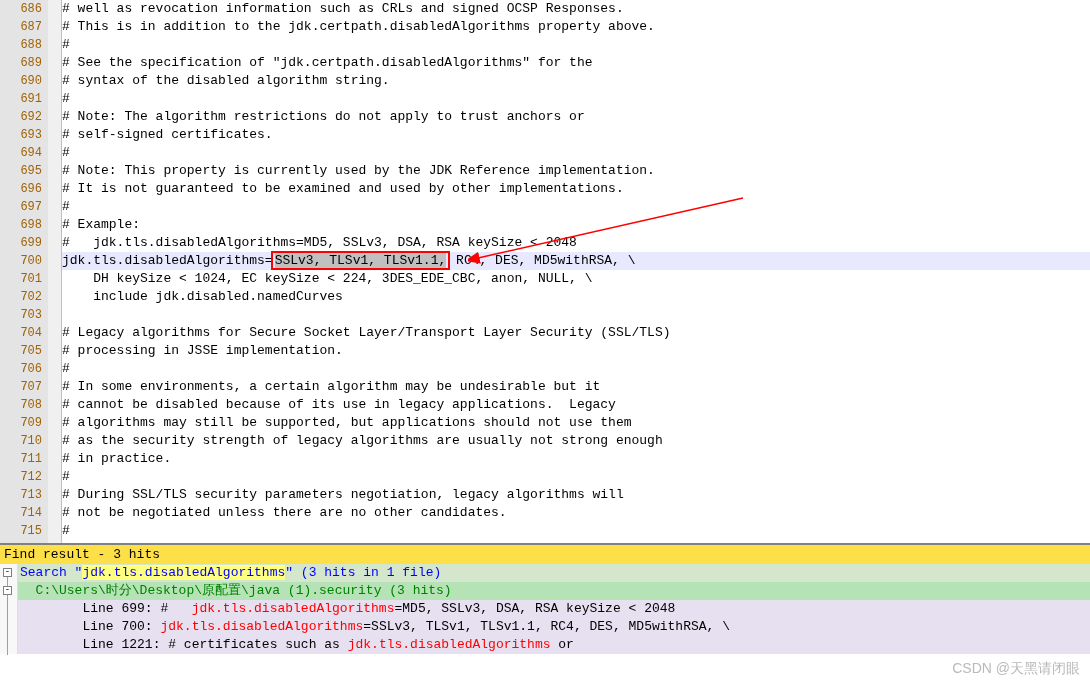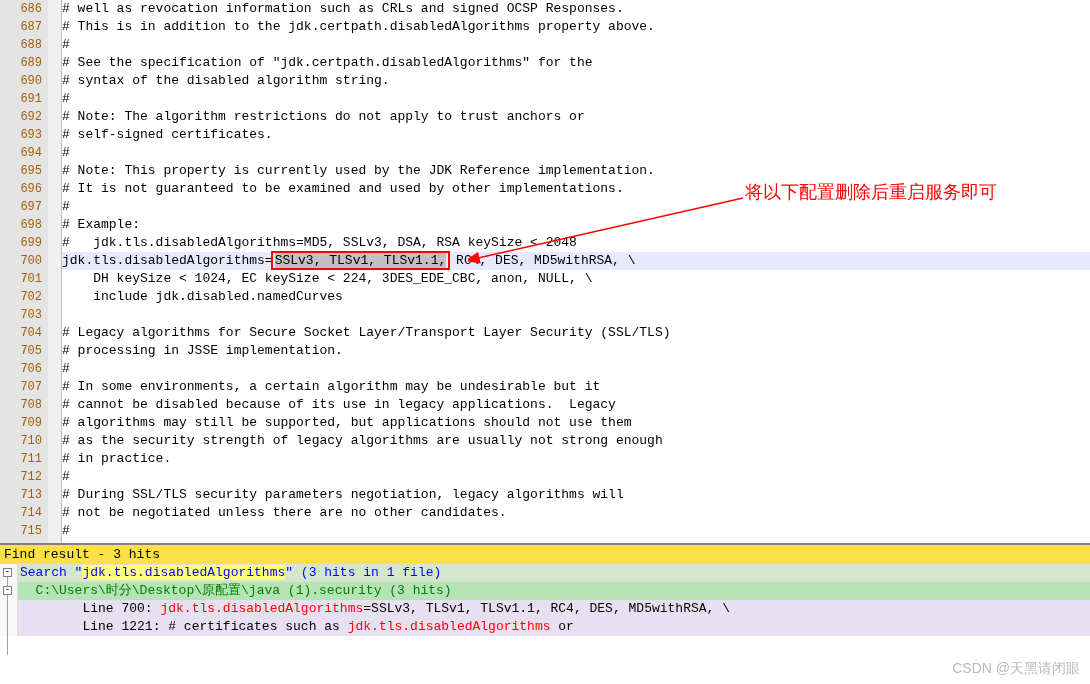--- a/index.html
+++ b/index.html
@@ -93,21 +93,20 @@
     <div class="line"># In some environments, a certain algorithm may be undesirable but it</div>
     <div class="line"># cannot be disabled because of its use in legacy applications.  Legacy</div>
     <div class="line"># algorithms may still be supported, but applications should not use them</div>
     <div class="line"># as the security strength of legacy algorithms are usually not strong enough</div>
     <div class="line"># in practice.</div>
     <div class="line">#</div>
     <div class="line"># During SSL/TLS security parameters negotiation, legacy algorithms will</div>
     <div class="line"># not be negotiated unless there are no other candidates.</div>
     <div class="line">#</div>
   </div>
-  <div class="annotation">将以下配置删除后重启服务即可</div>
   <svg class="arrow-svg">
     <defs>
         <marker id="ah" markerWidth="10" markerHeight="8" refX="1" refY="4" orient="auto">
           <polygon points="0 0, 10 4, 0 8" fill="#f00"></polygon>
         </marker>
       </defs>
     <line x1="275" y1="8" x2="10" y2="68" stroke="#f00" stroke-width="1.5" marker-end="url(#ah)"></line>
   </svg>
 </div>
 
@@ -115,18 +114,19 @@
   <div class="find-header">Find result - 3 hits</div>
   <div class="find-body">
     <div class="find-tree-margin">
       <div class="box" style="top:4px">-</div>
       <div class="vline" style="top:13px;height:9px"></div>
       <div class="box" style="top:22px">-</div>
       <div class="vline" style="top:31px;height:60px"></div>
     </div>
     <div class="find-line bg-blue"><span class="c-blue">Search "</span><span class="c-blue" style="background:#ffff80">jdk.tls.disabledAlgorithms</span><span class="c-blue">" (3 hits in 1 file)</span></div>
     <div class="find-line bg-green"><span class="c-green">  C:\Users\时分\Desktop\原配置\java (1).security </span><span class="c-green">(3 hits)</span></div>
+    <div class="find-line bg-purple"><span class="c-black">	Line 699: #   </span><span class="c-red">jdk.tls.disabledAlgorithms</span><span class="c-black">=MD5, SSLv3, DSA, RSA keySize &lt; 2048</span></div>
     <div class="find-line bg-purple"><span class="c-black">	Line 700: </span><span class="c-red">jdk.tls.disabledAlgorithms</span><span class="c-black">=SSLv3, TLSv1, TLSv1.1, RC4, DES, MD5withRSA, \</span></div>
     <div class="find-line bg-purple"><span class="c-black">	Line 1221: # certificates such as </span><span class="c-red">jdk.tls.disabledAlgorithms</span><span class="c-black"> or</span></div>
   </div>
 </div>
 
 <div class="watermark">CSDN @天黑请闭眼</div>
 
 </body></html>

